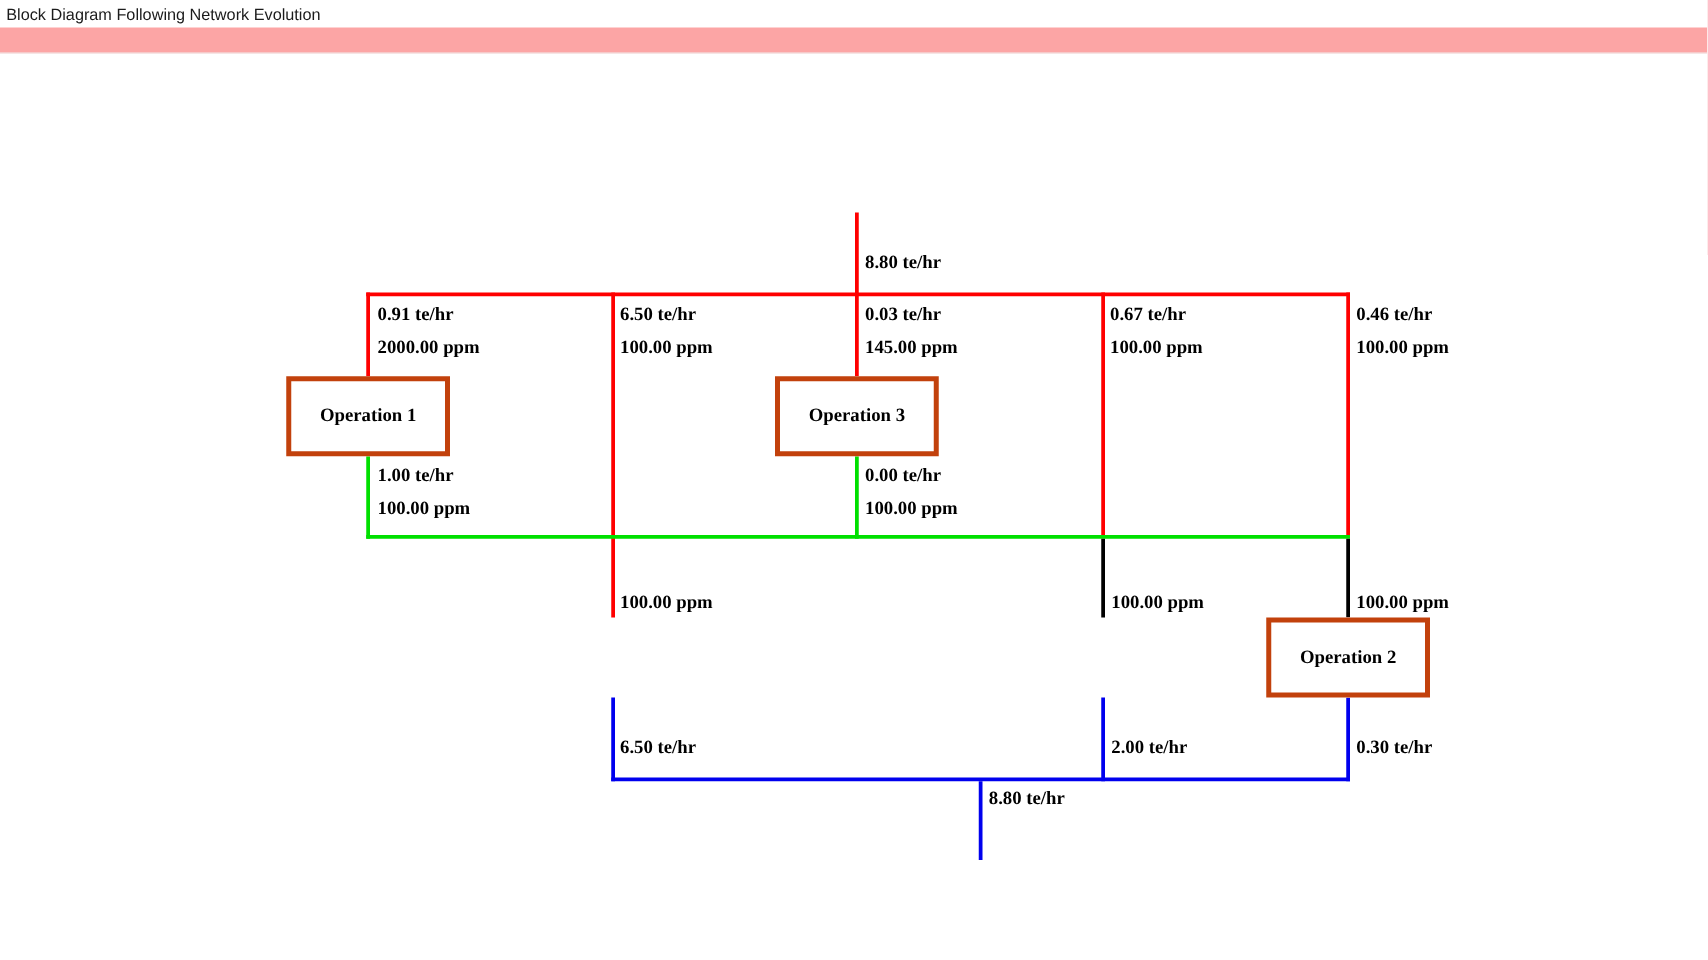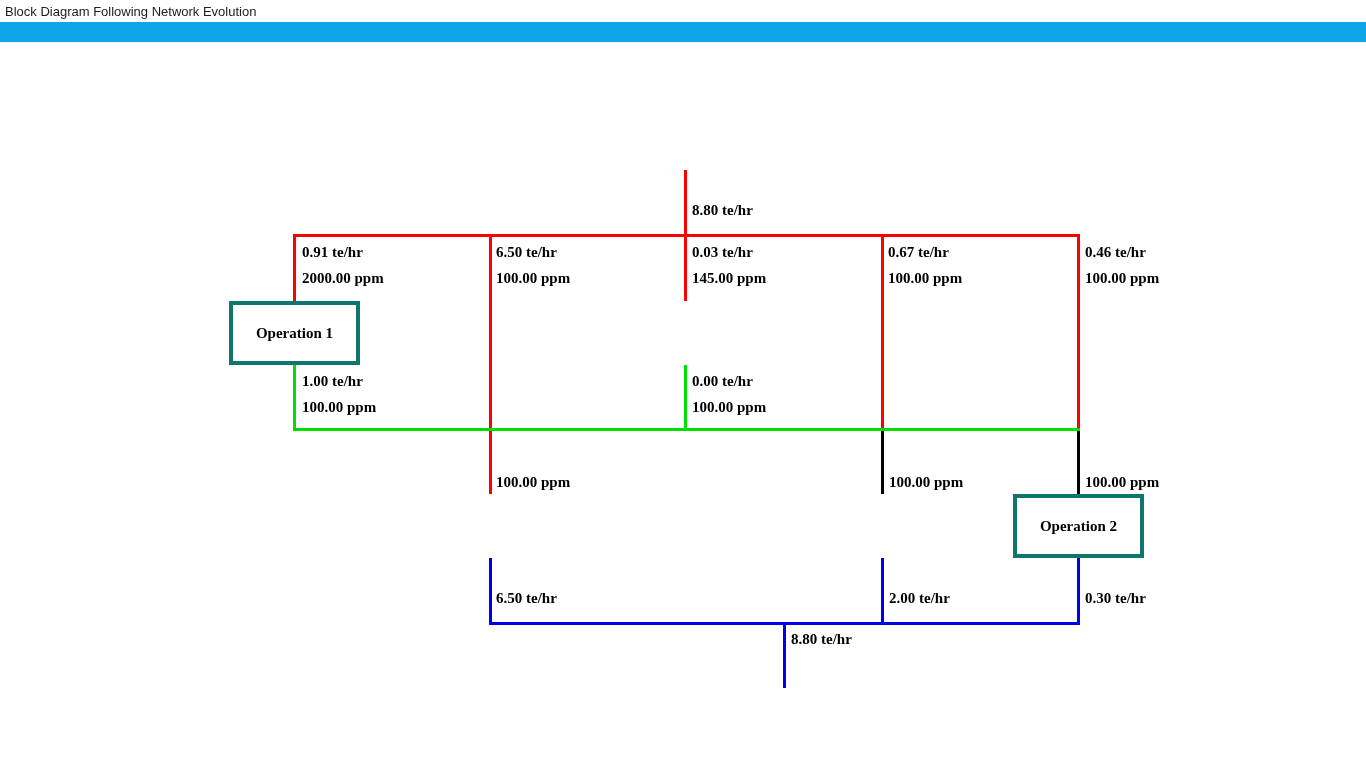--- a/index.html
+++ b/index.html
@@ -1,27 +1,27 @@
 <!DOCTYPE html>
 <html><head>
 <meta charset="utf-8">
 <style>
   html,body{margin:0;padding:0;background:#fff;}
-  .window{position:relative;width:1366px;height:768px;background:#0ea5e9;overflow:hidden;
+  .window{position:relative;width:1366px;height:768px;background:#fca5a5;overflow:hidden;
           font-family:"Liberation Sans",sans-serif;}
   .titlebar{position:absolute;left:0;top:0;width:100%;height:22px;background:#ffffff;}
   .titlebar span{position:absolute;left:5px;top:4px;font-size:13px;color:#1b1b1b;white-space:nowrap;}
   .menubar{position:absolute;left:0;top:22px;width:100%;height:20px;background:#ffffff;}
   .menu-item{position:absolute;left:9px;top:3px;font-size:13px;color:#1b1b1b;padding:0 4px;cursor:default;}
   .menusep{position:absolute;left:0;top:42px;width:100%;height:1px;background:#f0f0f0;}
   .canvas{position:absolute;left:0;top:43px;width:1366px;height:725px;background:#ffffff;}
   
   .vline{position:absolute;width:3px;}
   .hline{position:absolute;height:3px;}
-  .opbox{position:absolute;width:131px;height:64px;box-sizing:border-box;border:4px solid #0f766e;
+  .opbox{position:absolute;width:131px;height:64px;box-sizing:border-box;border:4px solid #c2410c;
          background:#fff;display:flex;align-items:center;justify-content:center;}
   .opbox span{font:bold 15px "Liberation Serif",serif;color:#000;}
   .lbl{position:absolute;font:bold 15px "Liberation Serif",serif;color:#000;white-space:nowrap;}
 </style>
 </head>
 <body>
 
 <div class="window">
 
   <div class="titlebar">
@@ -47,20 +47,23 @@
     <div class="vline" style="left: 1077px; top: 388px; height: 63px; background: rgb(0, 0, 0);"></div>
 
     <div class="vline" style="left: 489px; top: 515px; height: 67px; background: rgb(0, 0, 238);"></div>
     <div class="vline" style="left: 881px; top: 515px; height: 67px; background: rgb(0, 0, 238);"></div>
     <div class="vline" style="left: 1077px; top: 515px; height: 67px; background: rgb(0, 0, 238);"></div>
     <div class="hline" style="left: 489px; top: 579px; width: 591px; background: rgb(0, 0, 238);"></div>
     <div class="vline" style="left: 783px; top: 582px; height: 63px; background: rgb(0, 0, 238);"></div>
 
     <div class="opbox" style="left:229px;top:258px">
       <span>Operation 1</span>
+    </div>
+    <div class="opbox" style="left:620px;top:258px">
+      <span>Operation 3</span>
     </div>
     <div class="opbox" style="left:1013px;top:451px">
       <span>Operation 2</span>
     </div>
 
     <div class="lbl" style="left:692px;top:159px">8.80 te/hr</div>
 
     <div class="lbl" style="left:302px;top:201px">0.91 te/hr</div>
     <div class="lbl" style="left:302px;top:227px">2000.00 ppm</div>
 

